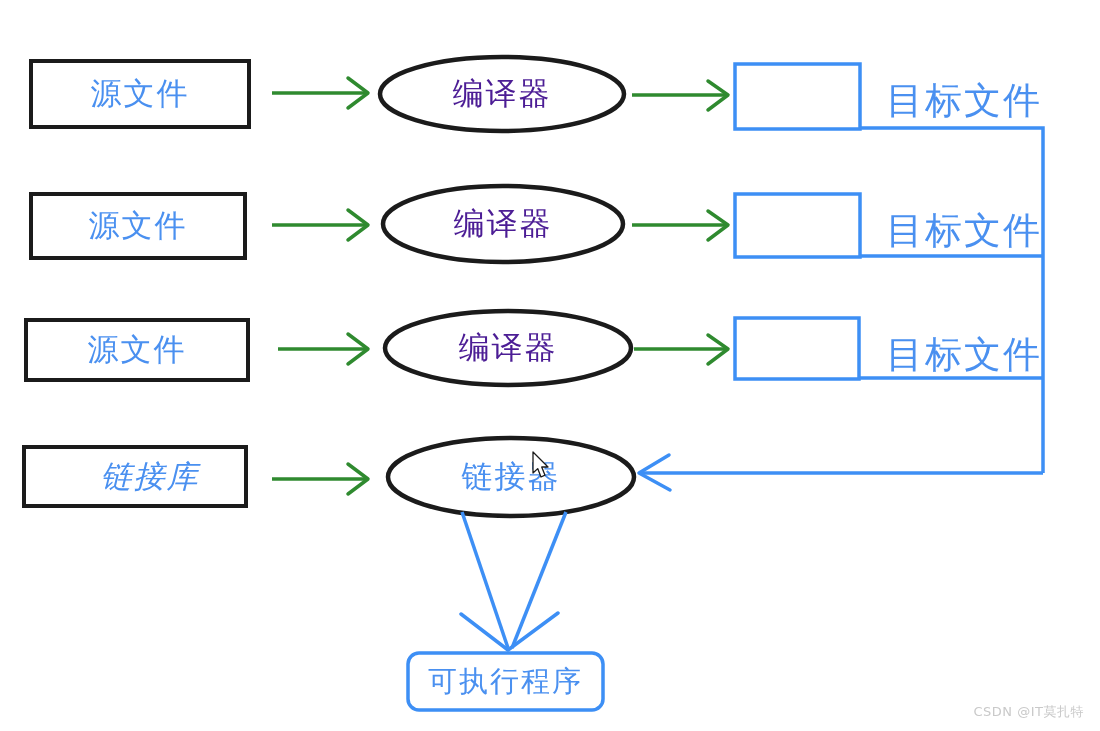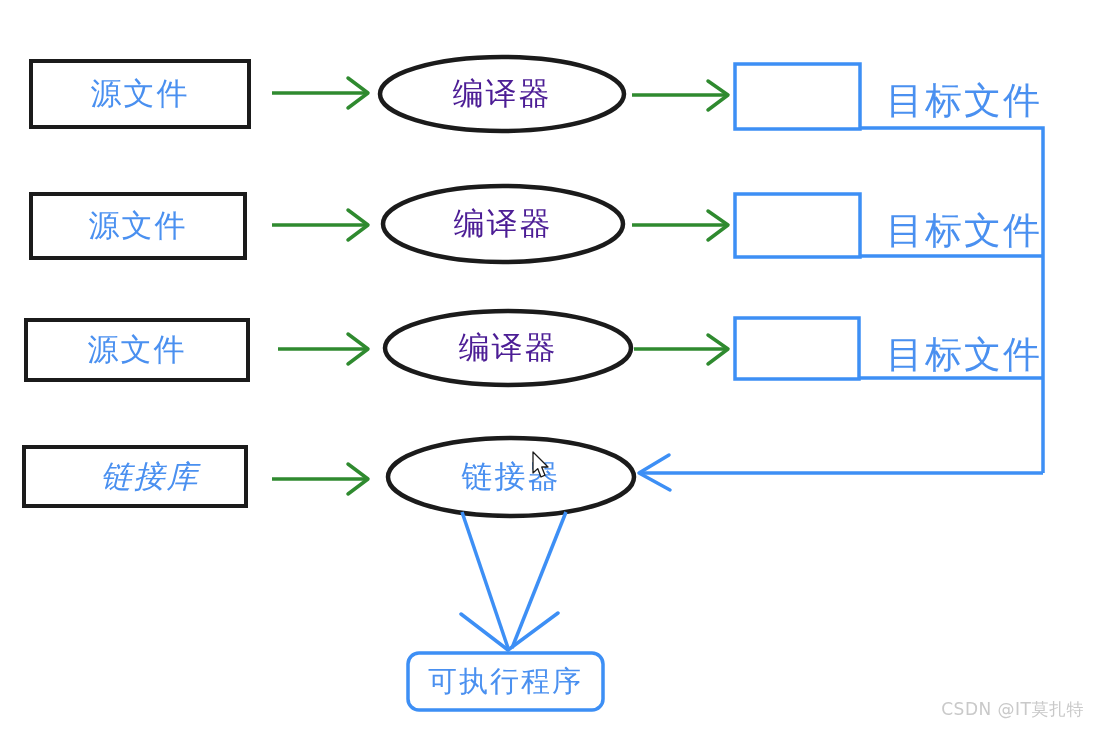--- a/index.html
+++ b/index.html
@@ -41,21 +41,21 @@
     position: absolute;
     font-size: 37px;
     letter-spacing: 2px;
     color: #4a90f0;
     white-space: nowrap;
   }
   .watermark {
     position: absolute;
     right: 16px;
     bottom: 10px;
-    font-size: 17px;
+    font-size: 13px;
     color: #c9c9c9;
     letter-spacing: 0.5px;
     white-space: nowrap;
   }
   .cursor-layer {
     position: absolute;
     left: 0; top: 0;
     width: 1100px; height: 731px;
     pointer-events: none;
   }

